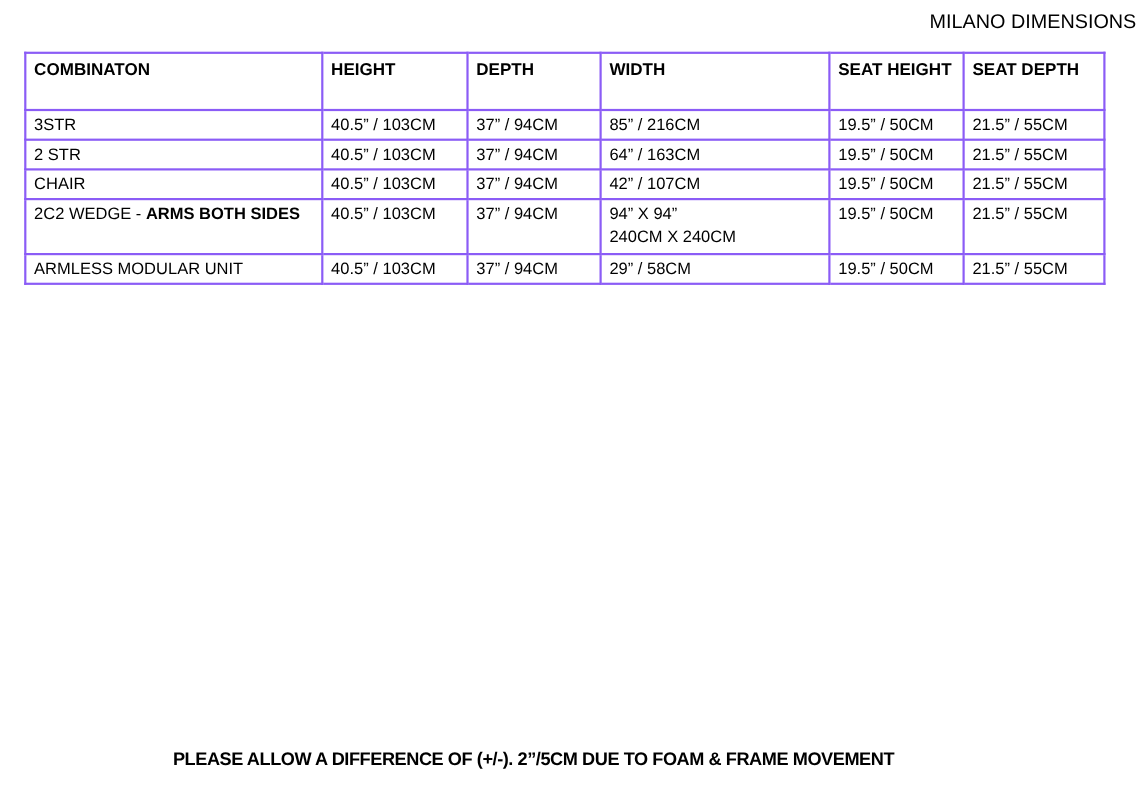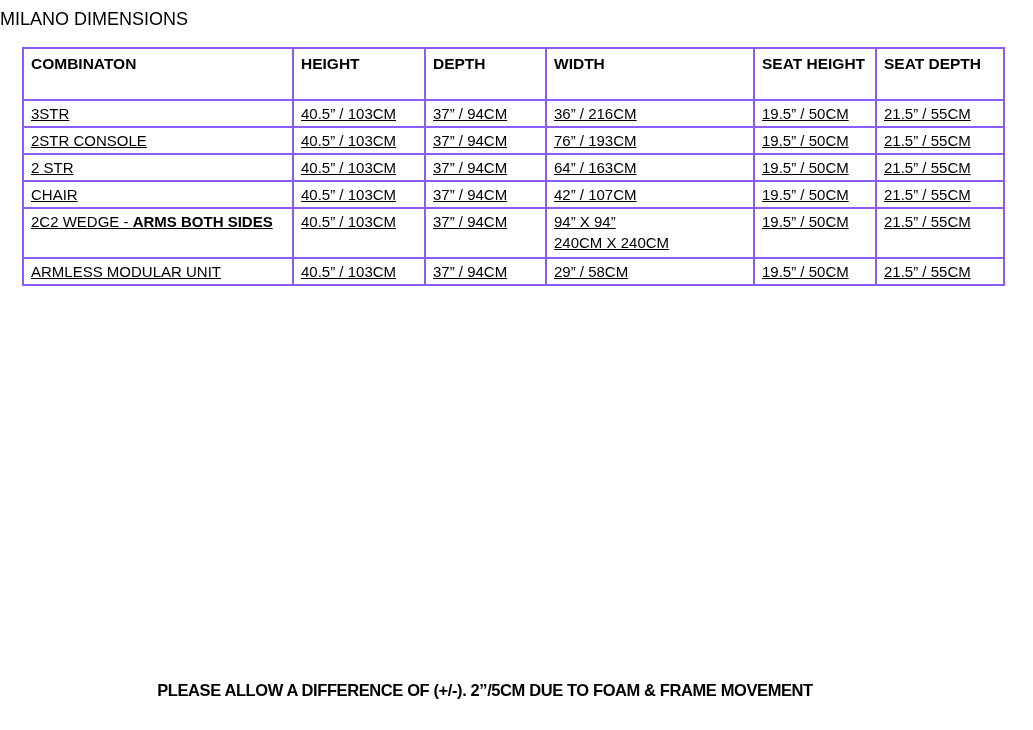--- a/index.html
+++ b/index.html
@@ -13,21 +13,21 @@
     color: #000000;
     font-family: "Liberation Sans", sans-serif;
     position: relative;
     overflow: hidden;
   }
   .page-title {
     position: absolute;
     top: 9px;
     left: 0;
     width: 1033px;
-    text-align: left;
+    text-align: right;
     font-size: 18px;
     font-weight: 400;
     letter-spacing: 0px;
   }
   table.dims {
     position: absolute;
     left: 22px;
     top: 47px;
     width: 981px;
     border-collapse: collapse;
@@ -46,21 +46,21 @@
   }
   table.dims th {
     font-weight: 700;
     font-size: 15.5px;
     height: 44px;
     padding-top: 4px;
   }
   table.dims td.cell-combination {
     white-space: normal;
   }
-  table.dims tbody tr td { height: 20px; text-decoration: underline; }
+  table.dims tbody tr td { height: 20px; }
   table.dims tbody tr.tall td { height: 44px; }
   .footer-note {
     position: absolute;
     top: 681px;
     left: 0;
     width: 970px;
     text-align: center;
     font-weight: 700;
     font-size: 16.5px;
     letter-spacing: -0.4px;
@@ -88,29 +88,21 @@
         <th>WIDTH</th>
         <th>SEAT HEIGHT</th>
         <th>SEAT DEPTH</th>
       </tr>
   </thead>
   <tbody>
       <tr>
         <td class="cell-combination"><span>3STR</span></td>
         <td>40.5” / 103CM</td>
         <td>37” / 94CM</td>
-        <td>36” / 216CM</td>
-        <td>19.5” / 50CM</td>
-        <td>21.5” / 55CM</td>
-      </tr>
-      <tr>
-        <td class="cell-combination"><span>2STR CONSOLE</span></td>
-        <td>40.5” / 103CM</td>
-        <td>37” / 94CM</td>
-        <td>76” / 193CM</td>
+        <td>85” / 216CM</td>
         <td>19.5” / 50CM</td>
         <td>21.5” / 55CM</td>
       </tr>
       <tr>
         <td class="cell-combination"><span>2 STR</span></td>
         <td>40.5” / 103CM</td>
         <td>37” / 94CM</td>
         <td>64” / 163CM</td>
         <td>19.5” / 50CM</td>
         <td>21.5” / 55CM</td>

